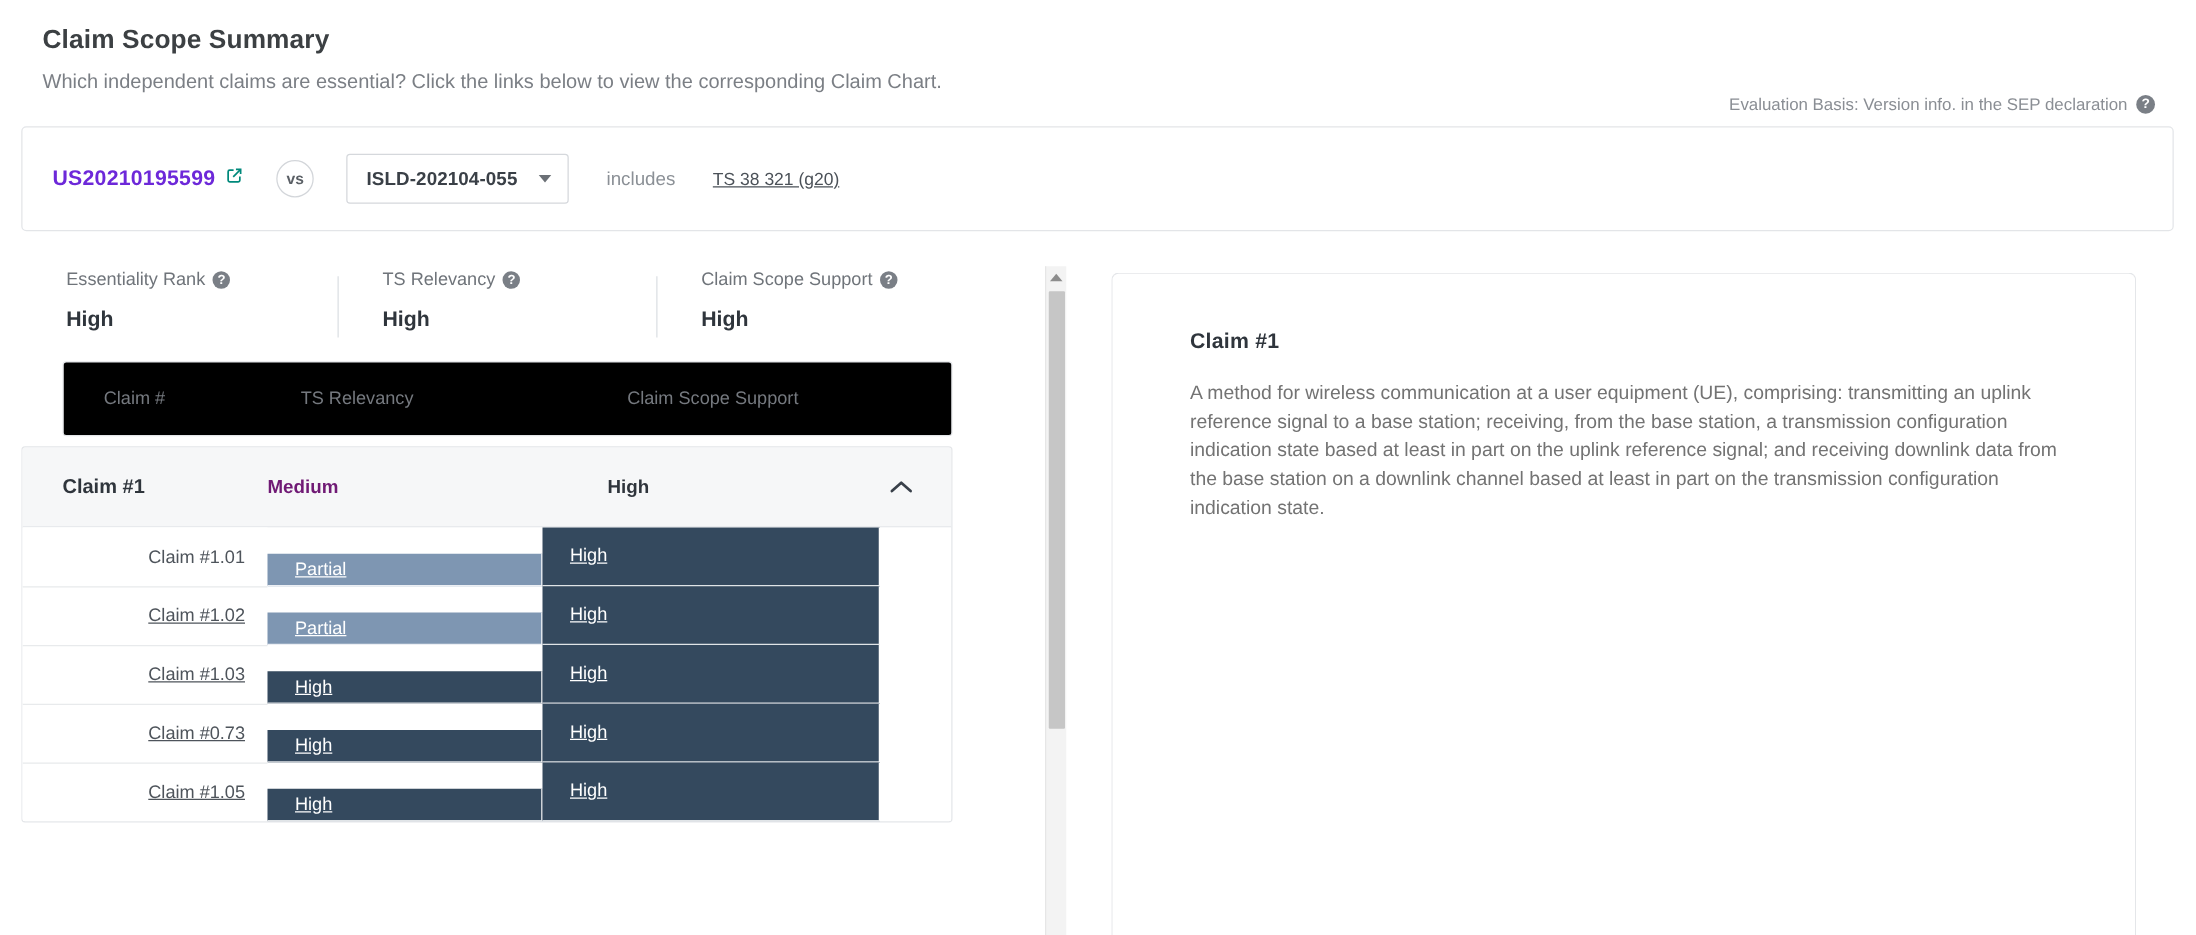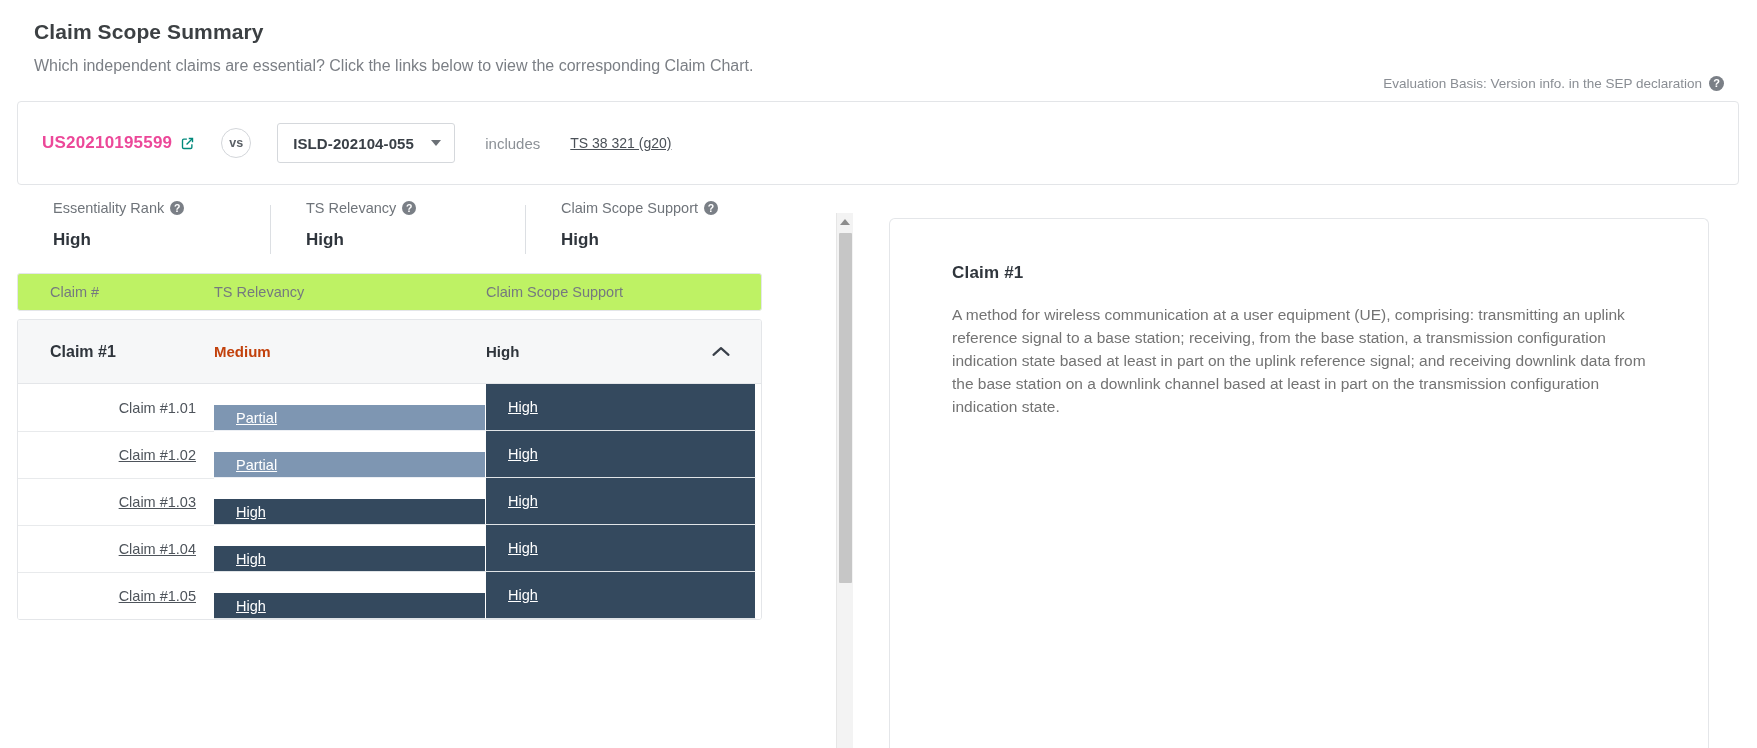--- a/index.html
+++ b/index.html
@@ -39,22 +39,22 @@
   .help.sm { width: 14px; height: 14px; font-size: 10.5px; }
 
   
   .cmp-bar {
     position: absolute; left: 17px; top: 101px;
     width: 1722px; height: 84px;
     background: #fff; border: 1px solid #e3e5e8; border-radius: 4px;
     display: flex; align-items: center; padding-left: 24px;
   }
   .pat-no {
-    font-size: 17px; font-weight: bold; color: #ec4899;
-    display: flex; align-items: center; gap: 8px; letter-spacing:.2px;
+    font-size: 17px; font-weight: bold; color: #6d28d9;
+    display: flex; gap: 8px; letter-spacing:.2px;
   }
   .ext-link { color: #00897b; display:inline-flex; cursor:pointer; }
   .vs-circle {
     width: 30px; height: 30px; border-radius: 50%;
     border: 1px solid #d3d6da; color: #5b6066;
     font-size: 12.5px; font-weight: bold;
     display: flex; align-items: center; justify-content: center;
     margin-left: 26px;
   }
   .dd {
@@ -69,21 +69,21 @@
     border-right: 5px solid transparent; border-top: 6px solid #6b7076;
   }
   .includes { margin-left: 30px; font-size: 15px; color: #8b9096; }
   .ts-link {
     margin-left: 30px; font-size: 14px; color: #4b5158;
     text-decoration: underline; cursor: pointer;
   }
 
   
   .left-pane {
-    position: absolute; left: 17px; top: 191px;
+    position: absolute; left: 17px; top: 207px;
     width: 835px; height: 541px; overflow: hidden;
   }
   .stats {
     display: flex; align-items: flex-start;
     padding: 9px 0 0 0; height: 82px;
   }
   .stat { padding-left: 36px; position: relative; }
   .stat:nth-child(1) { width: 253px; }
   .stat:nth-child(2) { width: 255px; }
   .stat:nth-child(3) { width: 260px; }
@@ -95,23 +95,23 @@
     font-size: 14.5px; color: #6f747a;
     display: flex; align-items: center; gap: 6px;
   }
   .stat-value {
     margin-top: 14px; font-size: 17px; font-weight: bold; color: #2f353c;
   }
 
   
   .tbl { width: 745px; }
   .thead {
-    height: 38px; background: #bef264;
+    height: 60px; background: #000000;
     border: 1px solid #e4e6e9; border-radius: 3px;
-    display: flex; align-items: center;
+    display: flex; align-items: center; margin-left: 33px;
   }
   .th { font-size: 14.5px; color: #75797f; }
   .col-claim  { width: 196px; padding-left: 32px; }
   .col-ts     { width: 272px; padding-left: 0px; }
   .col-scope  { width: 270px; }
 
   .group {
     margin-top: 8px;
     border: 1px solid #e4e6e9; border-radius: 3px;
     background: #fff; overflow: hidden;
@@ -119,21 +119,21 @@
   .group-head {
     height: 64px; background: #f6f7f8;
     display: flex; align-items: center;
     border-bottom: 1px solid #e4e6e9;
   }
   .gh-claim {
     width: 196px; padding-left: 32px;
     font-size: 16px; font-weight: bold; color: #2f353c;
   }
   .gh-ts {
-    width: 272px; font-size: 15px; font-weight: bold; color: #c2410c;
+    width: 272px; font-size: 15px; font-weight: bold; color: #701a75;
   }
   .gh-scope {
     width: 215px; font-size: 15px; font-weight: bold; color: #2f353c;
   }
   .chevron-up {
     width: 40px; display: flex; align-items: center; justify-content: center;
     cursor: pointer;
   }
 
   .row { display: flex; height: 47px; background: #fff; }
@@ -146,21 +146,21 @@
   .cell-v {
     display: flex; align-items: center;
     padding-left: 22px; color: #ffffff;
     font-size: 14.5px;
     border-right: 1px solid #ffffff;
     border-bottom: 1px solid rgba(255,255,255,.85);
   }
   .cell-v a {
     color: #ffffff; text-decoration: underline; cursor: pointer;
   }
-  .cell-ts    { width: 272px; margin-top: 21px; }
+  .cell-ts    { width: 220px; margin-top: 21px; }
   .cell-scope { width: 270px; }
   .lv-high    { background: #34495e; }
   .lv-partial { background: #7e96b2; }
 
   
   .scrollbar {
     position: absolute; left: 836px; top: 213px;
     width: 17px; height: 535px;
     background: #f3f3f3; border-left: 1px solid #e6e6e6;
   }
@@ -299,21 +299,21 @@
             <div class="row">
               <div class="cell-claim">Claim #1.03</div>
               <div class="cell-v cell-ts lv-high">
                 <a>High</a>
               </div>
               <div class="cell-v cell-scope lv-high">
                 <a>High</a>
               </div>
             </div>
             <div class="row">
-              <div class="cell-claim">Claim #1.04</div>
+              <div class="cell-claim">Claim #0.73</div>
               <div class="cell-v cell-ts lv-high">
                 <a>High</a>
               </div>
               <div class="cell-v cell-scope lv-high">
                 <a>High</a>
               </div>
             </div>
             <div class="row">
               <div class="cell-claim">Claim #1.05</div>
               <div class="cell-v cell-ts lv-high">

